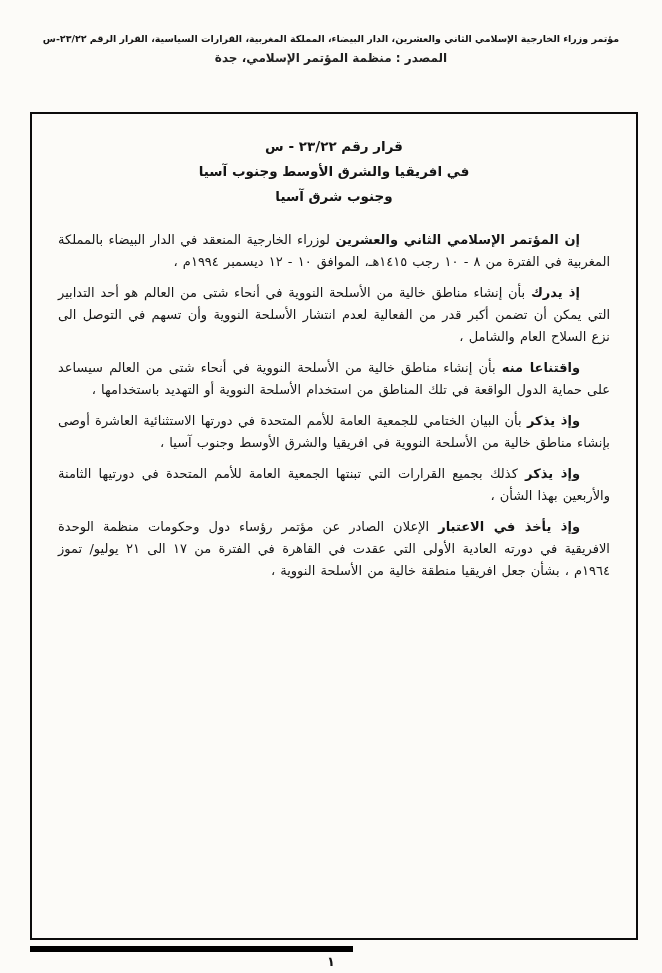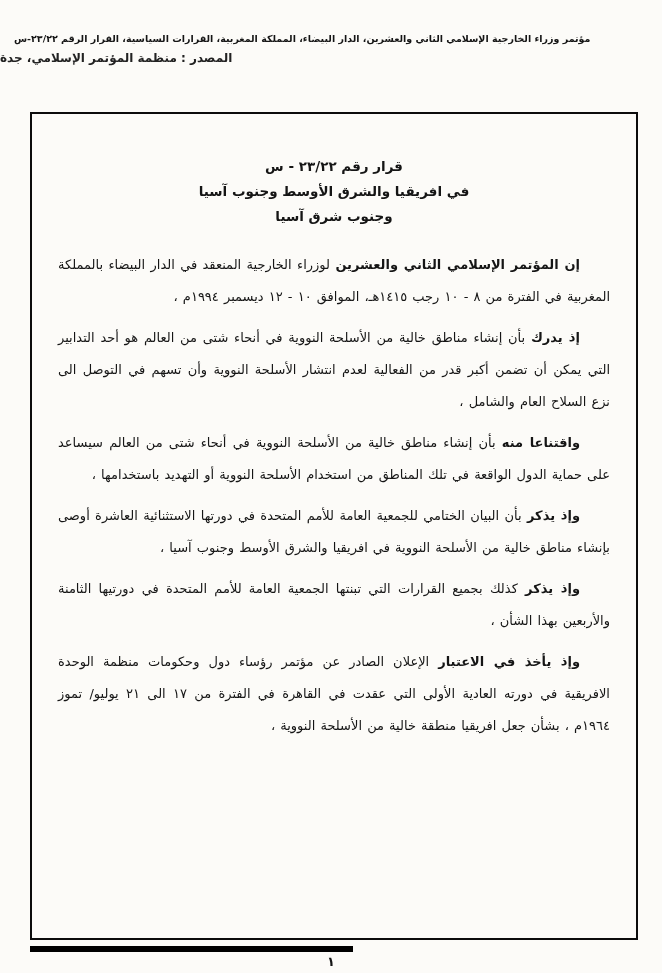--- a/index.html
+++ b/index.html
@@ -8,45 +8,44 @@
     width: 662px; height: 973px;
     background: #fcfbf8;
     font-family: "DejaVu Sans", sans-serif;
     color: #151515;
     position: relative;
   }
   .doc-page { position: absolute; inset: 0; }
 
   .doc-header {
     position: absolute; top: 32px; left: 0; right: 0;
-    direction: rtl; text-align: left; font-weight: bold;
+    direction: rtl; text-align: center; font-weight: bold;
   }
   .doc-header .h1 { font-size: 9.5px; line-height: 13px; padding: 0 14px; }
   .doc-header .h2 { font-size: 12px; margin-top: 6px; color: #222; }
 
   .frame {
     position: absolute; top: 112px; left: 30px;
     width: 608px; height: 828px;
     border: 2.5px solid #0c0c0c;
     padding: 20px 26px 8px 26px;
     direction: rtl;
     overflow: hidden;
     background: transparent;
   }
 
   .title-block {
     text-align: center; font-weight: bold;
     font-size: 13.5px; line-height: 25px;
     margin-bottom: 20px;
-    margin-top: 20px;
   }
   .title-block .t-num { letter-spacing: 1px; }
 
   .body-text p {
-    font-size: 13px; line-height: 32px;
+    font-size: 13px; line-height: 22px;
     text-align: justify; text-align-last: right;
     text-indent: 30px;
     margin-bottom: 9px;
     word-spacing: 1px;
   }
   .body-text .lead { font-weight: bold; }
 
   .footer-bar {
     position: absolute; left: 30px; top: 946px;
     width: 323px; height: 6px; background: #000;

